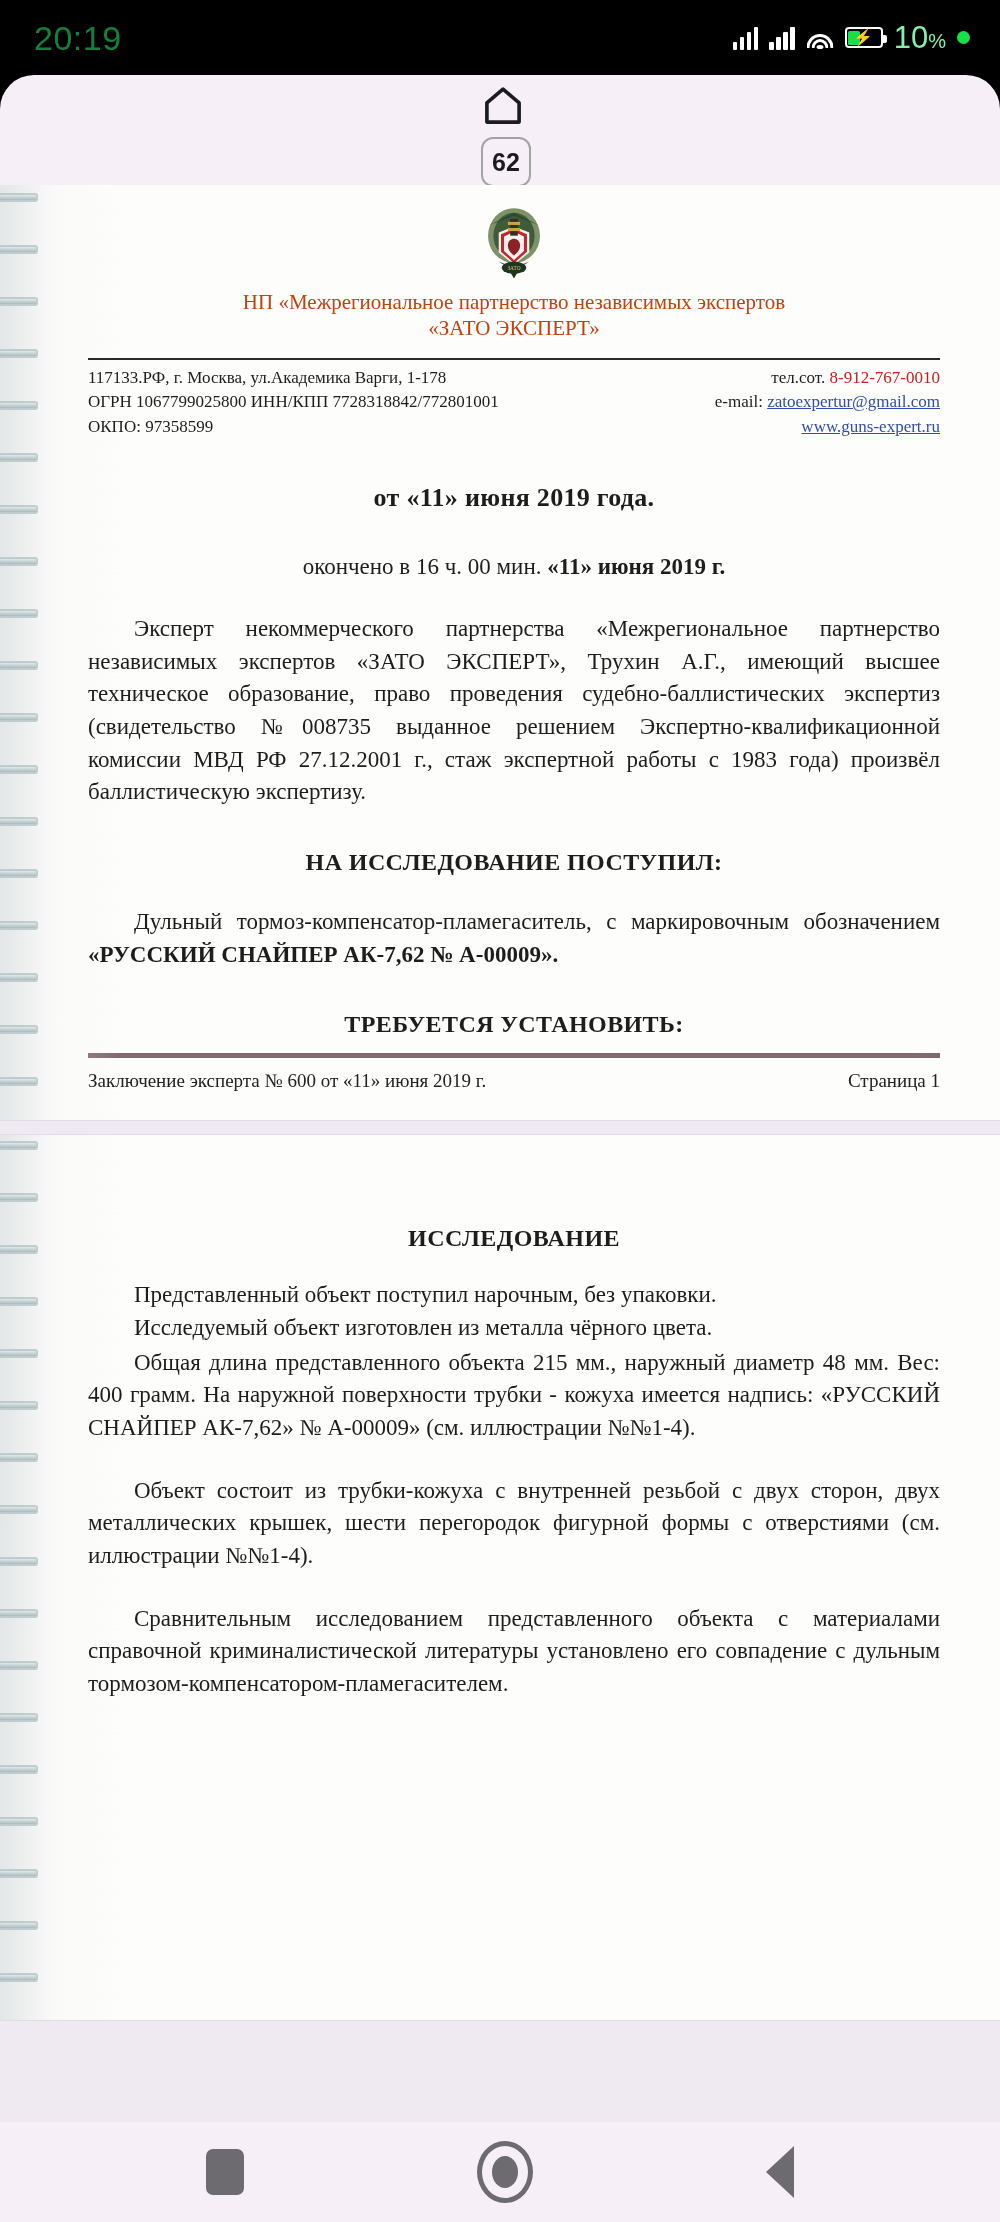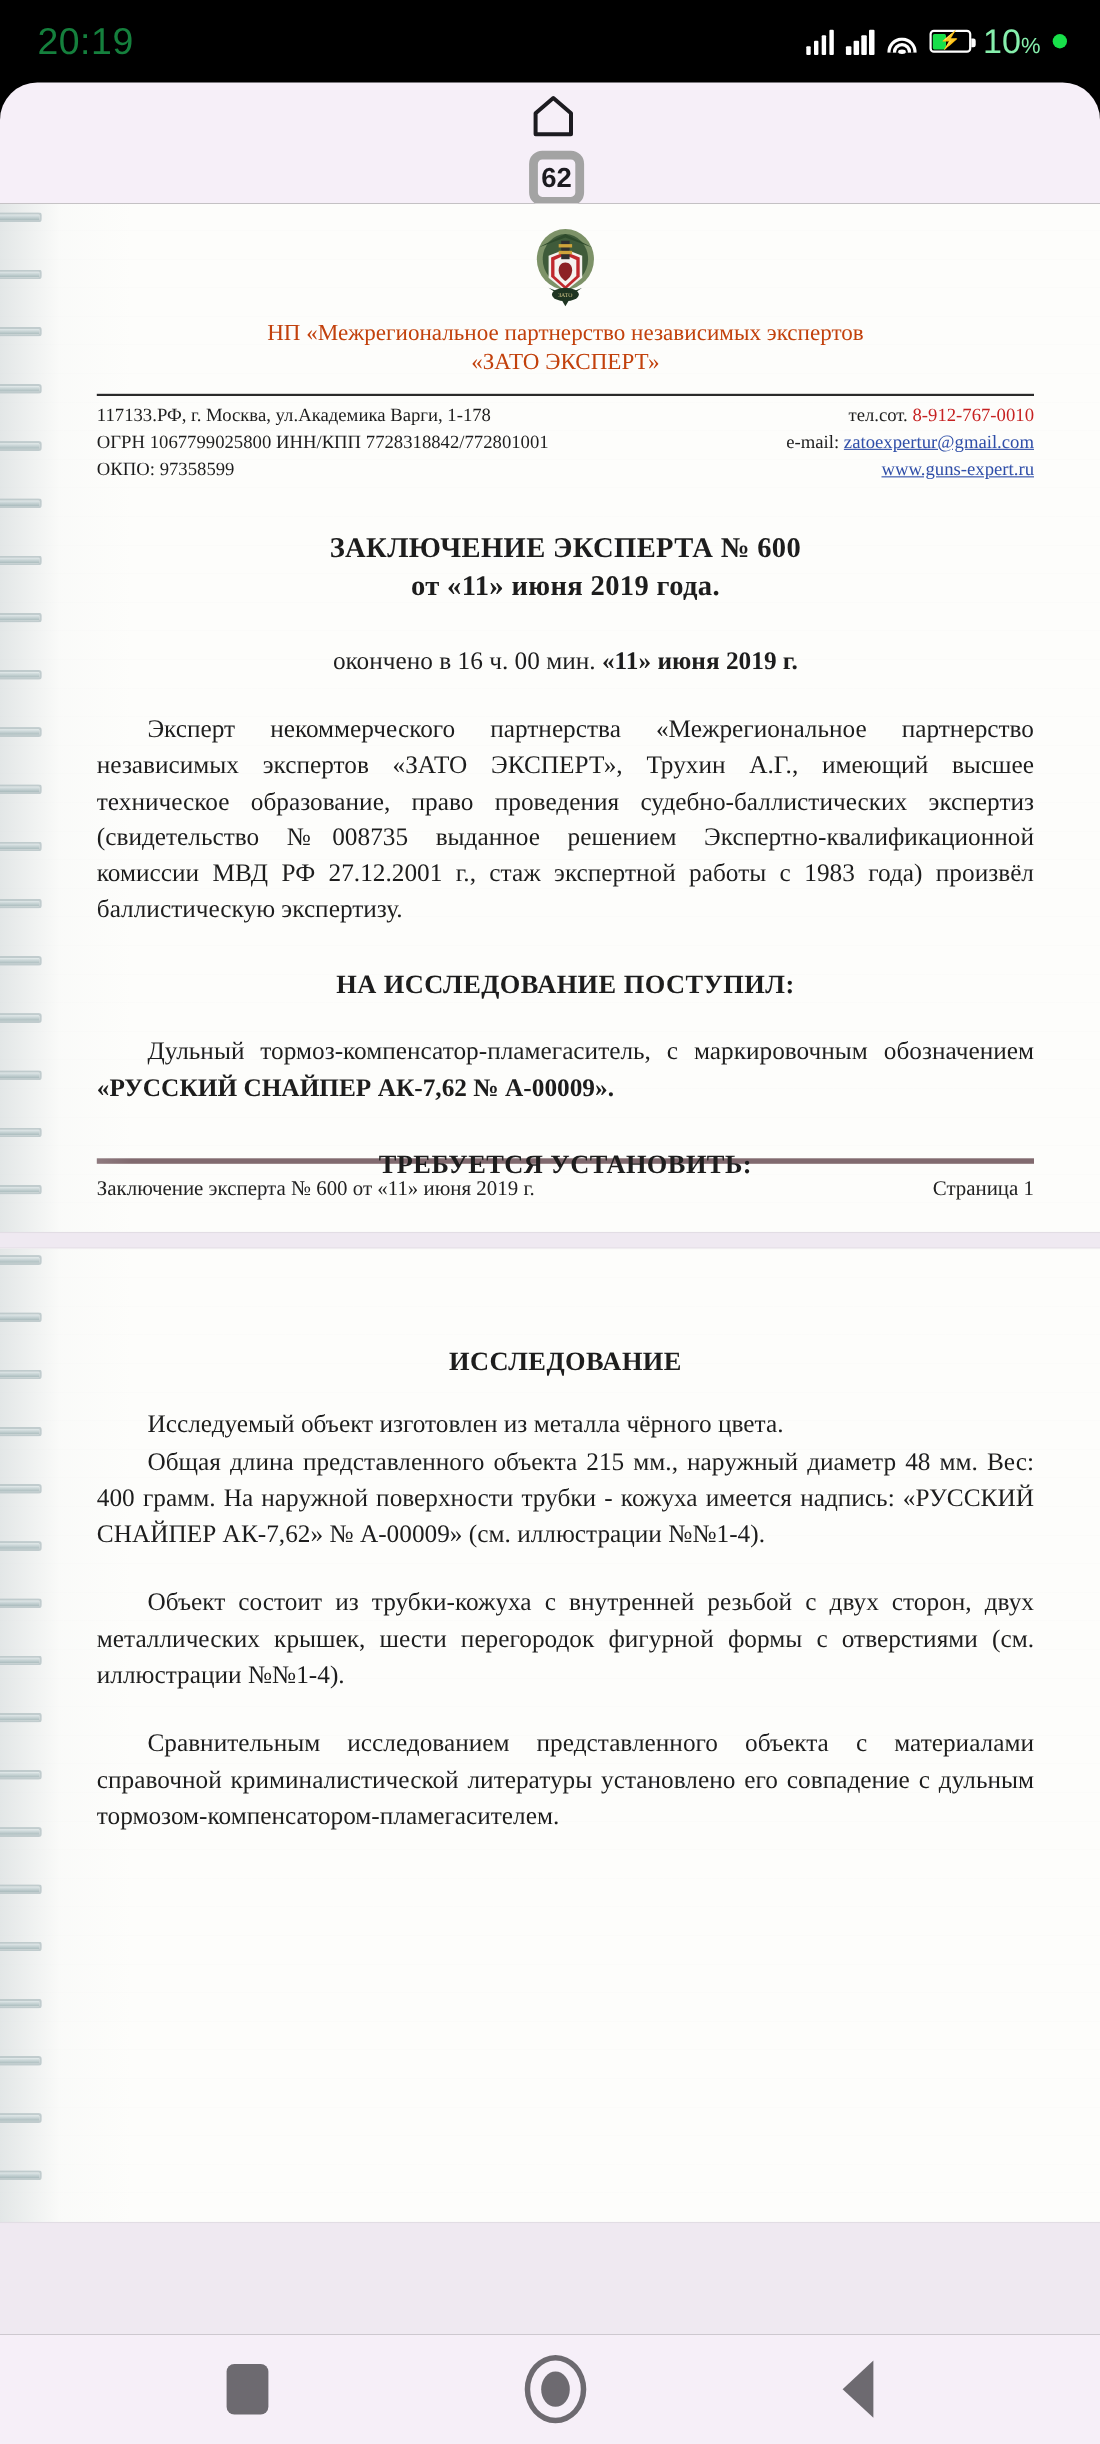--- a/index.html
+++ b/index.html
@@ -120,21 +120,21 @@
   .omnibox-url{
     font-size:38px;
     color:#17161a;
     white-space:nowrap;
     letter-spacing:-.6px;
     font-family:"Liberation Sans", sans-serif;
   }
   .tabs-btn{
     flex:0 0 auto;
     width:50px;height:50px;
-    border:8px solid #a3a3a3;
+    border:2px solid #a3a3a3;
     border-radius:12px;
     display:flex;align-items:center;justify-content:center;
     margin-left:6px;
   }
   .tabs-count{ font-size:25px; font-weight:700; color:#1c1b20; }
   .menu-btn{
     flex:0 0 auto;
     width:56px;height:62px;
     display:flex;flex-direction:column;
     align-items:center;justify-content:center;gap:7px;
@@ -434,21 +434,20 @@
             <span>e-mail:</span>
             <span class="mail-link">zatoexpertur@gmail.com</span>
           </div>
           <div>
             <span class="web-link">www.guns-expert.ru</span>
           </div>
         </div>
       </div>
 
       <div class="title-main">
-        <div>ЗАКЛЮЧЕНИЕ ЭКСПЕРТА № 600</div>
         <div>от «11» июня 2019 года.</div>
       </div>
 
       <div class="subtitle-times">
         <div>
           <span>оконченo в 16 ч. 00 мин. </span><b>«11» июня 2019 г.</b>
         </div>
       </div>
 
       <p class="para">Эксперт некоммерческого партнерства «Межрегиональное партнерство независимых экспертов «ЗАТО ЭКСПЕРТ», Трухин А.Г., имеющий высшее техническое образование, право проведения судебно-баллистических экспертиз (свидетельство №008735 выданное решением Экспертно-квалификационной комиссии МВД РФ 27.12.2001 г., стаж экспертной работы с 1983 года) произвёл баллистическую экспертизу.</p>
@@ -491,20 +490,21 @@
         <div class="ring" style="top: 682px;"></div>
         <div class="ring" style="top: 734px;"></div>
         <div class="ring" style="top: 786px;"></div>
         <div class="ring" style="top: 838px;"></div>
       </div>
 
     <div class="doc" style="padding-top:56px">
       <div class="section-head" style="margin-top:34px">ИССЛЕДОВАНИЕ</div>
 
       <div class="lines-block">
+        <div>Представленный объект поступил нарочным, без упаковки.</div>
         <div>Исследуемый объект изготовлен из металла чёрного цвета.</div>
       </div>
 
       <p class="para" style="margin-top:2px">Общая длина представленного объекта 215 мм., наружный диаметр 48 мм. Вес: 400 грамм. На наружной поверхности трубки - кожуха имеется надпись: «РУССКИЙ СНАЙПЕР АК-7,62» № А-00009» (см. иллюстрации №№1-4).</p>
       <p class="para">Объект состоит из трубки-кожуха с внутренней резьбой с двух сторон, двух металлических крышек, шести перегородок фигурной формы с отверстиями (см. иллюстрации №№1-4).</p>
       <p class="para">Сравнительным исследованием представленного объекта с материалами справочной криминалистической литературы установлено его совпадение с дульным тормозом-компенсатором-пламегасителем.</p>
     </div>
   </div>
 
 </div>

